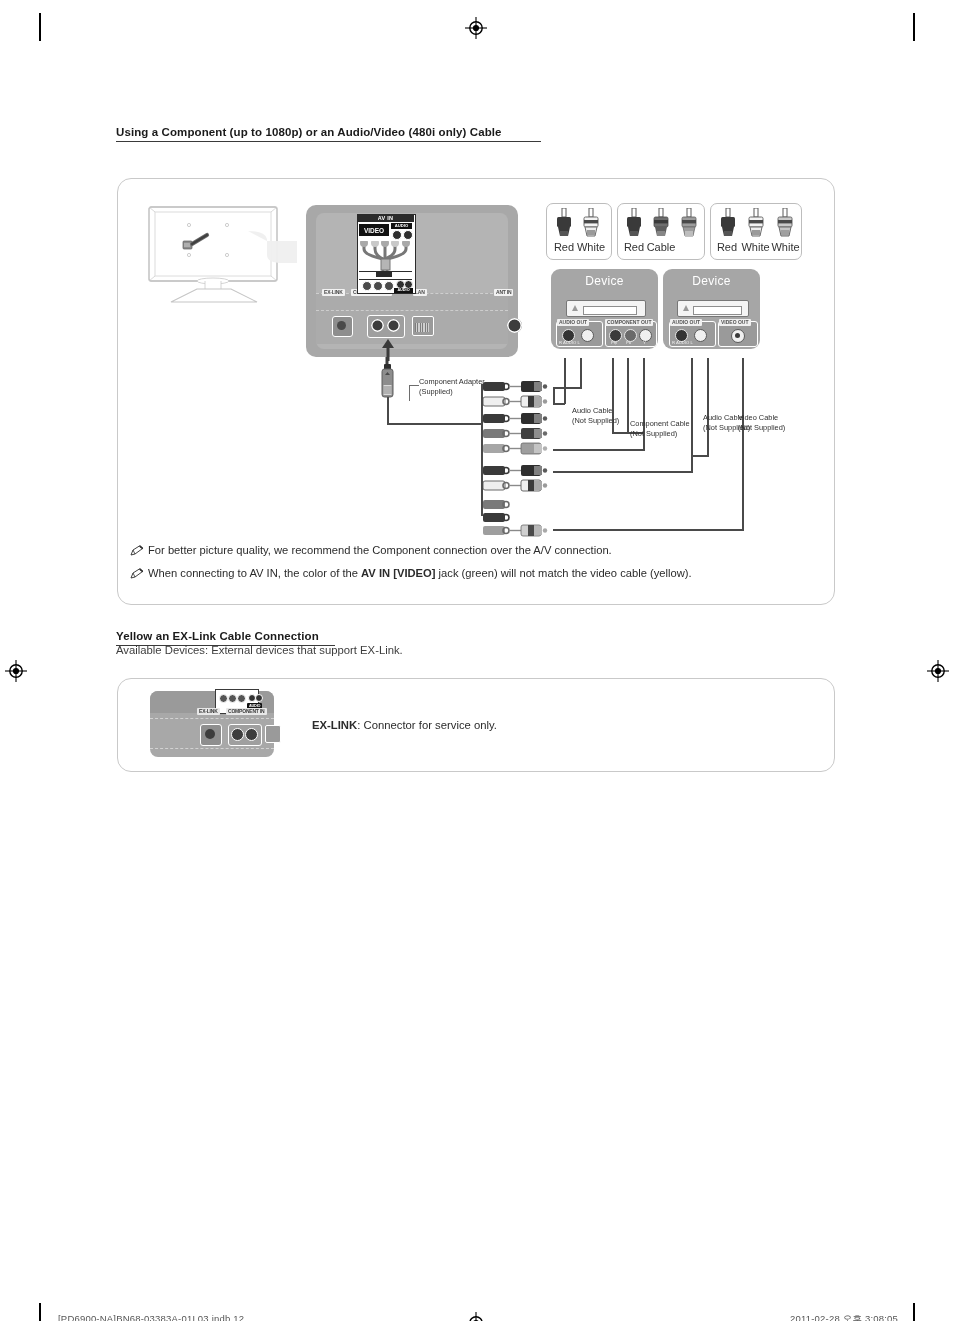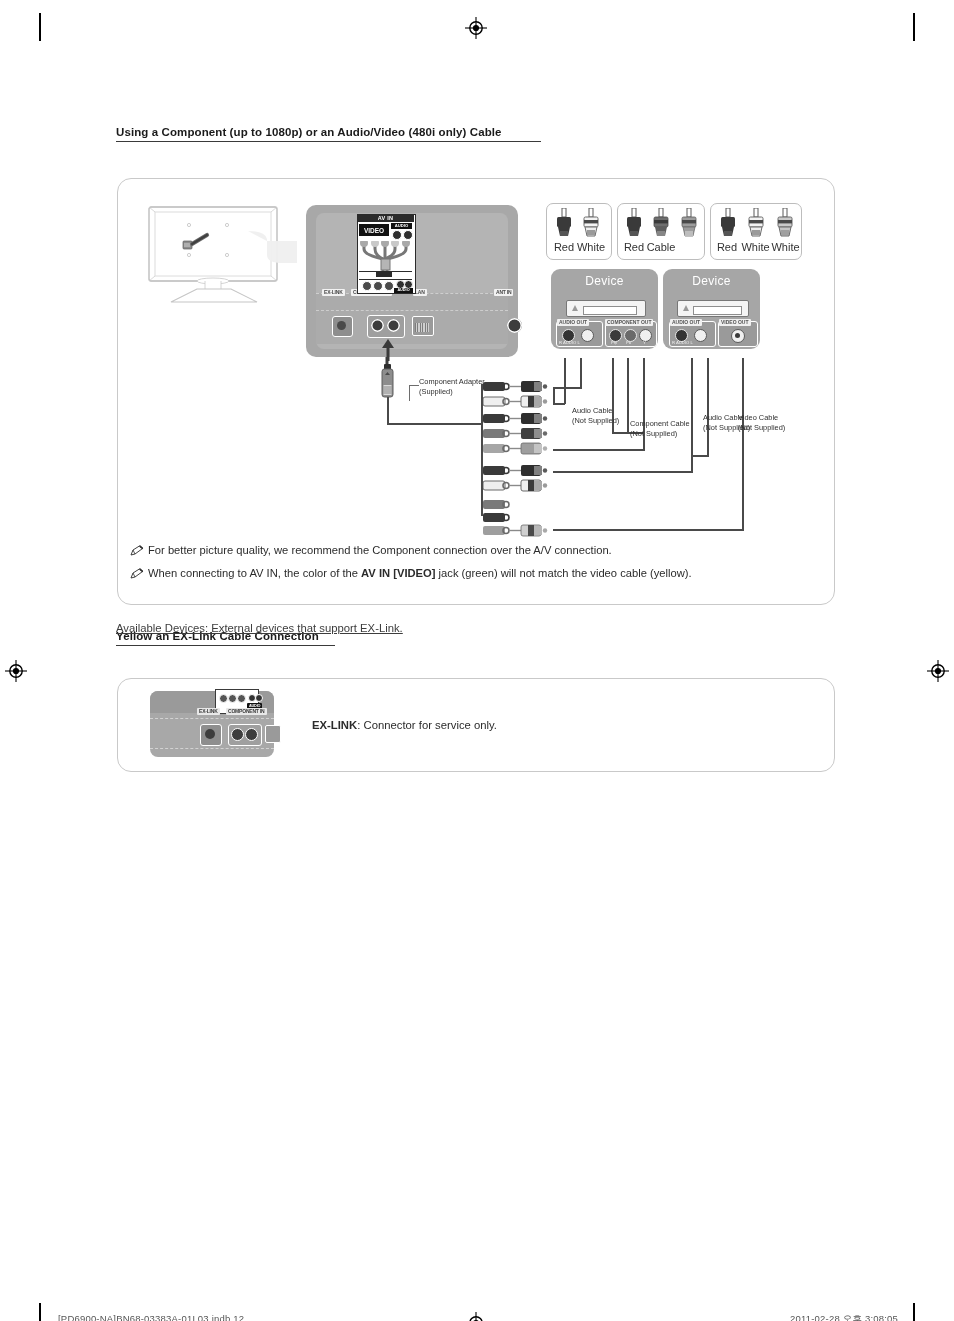--- a/index.html
+++ b/index.html
@@ -527,21 +527,21 @@
       <svg width="14" height="11" viewBox="0 0 14 11">
         <path d="M1 10 L3 5 L10 0.6 L13 3.2 L5 9 Z" fill="#fff" stroke="#2b2b2b" stroke-width="0.9"></path>
         <path d="M3 5 L5 9" stroke="#2b2b2b" stroke-width="0.8"></path>
         <path d="M9.5 1.3 L12.4 3.7" stroke="#2b2b2b" stroke-width="0.8"></path>
         <path d="M10.2 0.8 L13.2 3.2 L12.2 4.1 L9.2 1.7 Z" fill="#2b2b2b"></path>
       </svg>
     </span><span>For better picture quality, we recommend the Component connection over the A/V connection.</span>
   </div>
 
   <div class="sec-head" style="left:116px;top:617px;width:219px;">Yellow an EX-Link Cable Connection</div>
-  <div class="sec-sub" style="left:116px;top:609px;text-decoration:underline;">Available Devices: External devices that support EX-Link.</div>
+  <div class="sec-sub" style="left:116px;top:631px;">Available Devices: External devices that support EX-Link.</div>
 
   <div class="panel" style="left:117px;top:665px;width:716px;height:92px;"></div>
 
   <div style="position:absolute;left:150px;top:678px;width:124px;height:66px;background:#a8a8a8;border-radius:8px;"></div>
   <div style="position:absolute;left:150px;top:678px;width:124px;height:22px;background:#9a9a9a;border-radius:8px 8px 0 0;"></div>
   <div style="position:absolute;left:215px;top:676px;width:42px;height:23px;background:#fff;border:1.2px solid #3a3a3a;"></div>
   <div style="position:absolute;left:219px;top:681px;">
     <div style="position:absolute;left:0;top:0;width:7px;height:7px;border-radius:50%;background:#555;border:1px solid #fff;"></div>
     <div style="position:absolute;left:9px;top:0;width:7px;height:7px;border-radius:50%;background:#555;border:1px solid #fff;"></div>
     <div style="position:absolute;left:18px;top:0;width:7px;height:7px;border-radius:50%;background:#555;border:1px solid #fff;"></div>

